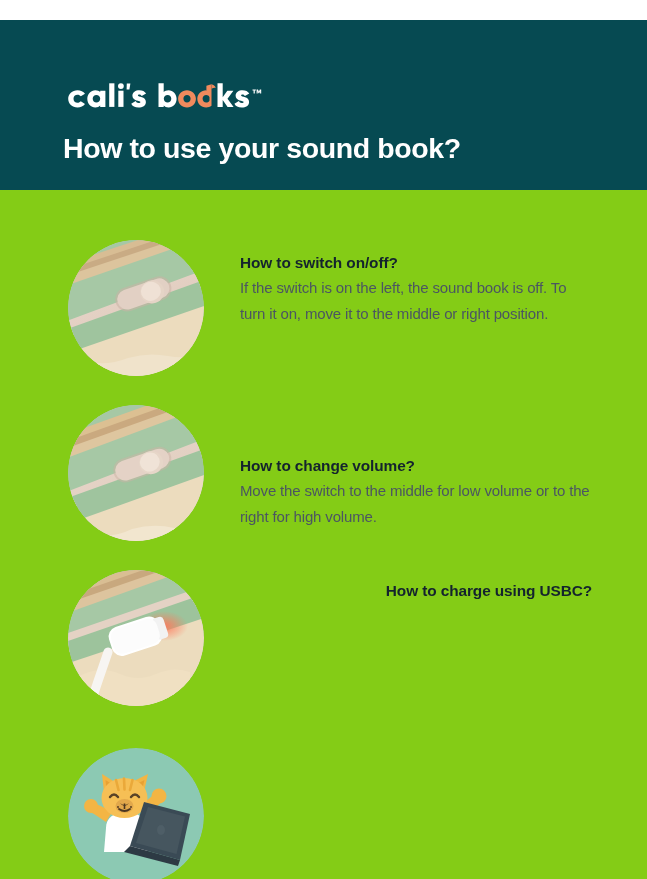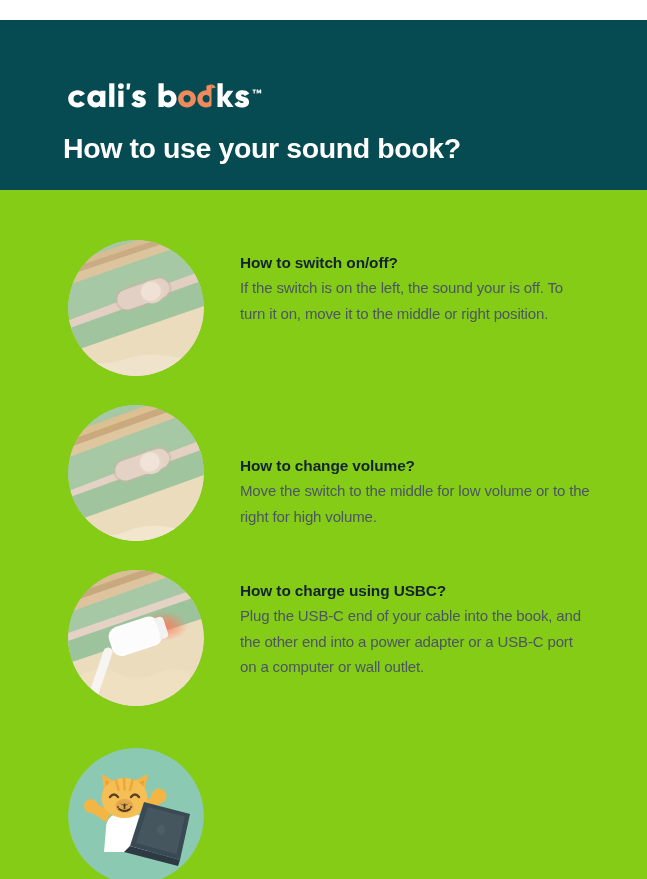--- a/index.html
+++ b/index.html
@@ -44,21 +44,21 @@
     width:136px;height:136px;border-radius:50%;
     overflow:hidden;
   }
   .thumb svg{display:block;}
 
   .text-col{
     position:absolute;left:240px;width:352px;
   }
   .r1 .text-col{top:14px;}
   .r2 .text-col{top:40px;margin-top:12px;}
-  .r3 .text-col{top:12px;}
+  .r3 .text-col{top:12px;text-align:right;}
   .r4 .text-col{top:42px;}
 
   .item-title{
     font-size:15.4px;font-weight:bold;color:#14232e;
     margin:0 0 3px 0;letter-spacing:-0.1px;
     font-family:"Liberation Sans", sans-serif;
   }
   .item-body{
     font-size:15px;color:#4b5662;line-height:25.5px;
     margin:0;letter-spacing:-0.15px;
@@ -134,21 +134,21 @@
               <rect x="0" y="0" width="58" height="24" rx="12" fill="#cbb3a6" opacity="0.55"></rect>
               <rect x="2" y="2" width="54" height="20" rx="10" fill="#e2d0c4"></rect>
               <ellipse cx="38" cy="13" rx="12" ry="11.5" fill="#e5d4c6"></ellipse>
               <ellipse cx="37" cy="12" rx="10" ry="9.5" fill="#efe1d5"></ellipse>
             </g>
           </g>
         </svg>
       </div>
       <div class="text-col">
         <div class="item-title">How to switch on/off?</div>
-        <div class="item-body">If the switch is on the left, the sound your is off. To turn it on, move it to the middle or right position.</div>
+        <div class="item-body">If the switch is on the left, the sound book is off. To turn it on, move it to the middle or right position.</div>
       </div>
     </div>
 
     <div class="row row-2 r2">
       <div class="thumb">
         <svg width="136" height="136" viewBox="0 0 136 136">
           <defs>
             <clipPath id="c2">
                 <circle cx="68" cy="68" r="68"></circle>
               </clipPath>
@@ -209,21 +209,20 @@
               <rect x="0" y="0" width="52" height="30" rx="10" fill="#ffffff"></rect>
               <rect x="46" y="4" width="12" height="22" rx="4" fill="#f2f2f2"></rect>
               <rect x="2" y="2" width="48" height="26" rx="9" fill="#fcfcfc"></rect>
             </g>
             <path d="M40 82 C 34 100, 28 116, 22 136" stroke="#f7f5f2" stroke-width="9" fill="none" stroke-linecap="round"></path>
           </g>
         </svg>
       </div>
       <div class="text-col">
         <div class="item-title">How to charge using USBC?</div>
-        <div class="item-body">Plug the USB-C end of your cable into the book, and the other end into a power adapter or a USB-C port on a computer or wall outlet.</div>
       </div>
     </div>
 
     <div class="row row-4 r4">
       <div class="thumb">
         <svg width="136" height="136" viewBox="0 0 136 136">
           <defs>
               <clipPath id="c4">
                 <circle cx="68" cy="68" r="68"></circle>
               </clipPath>

